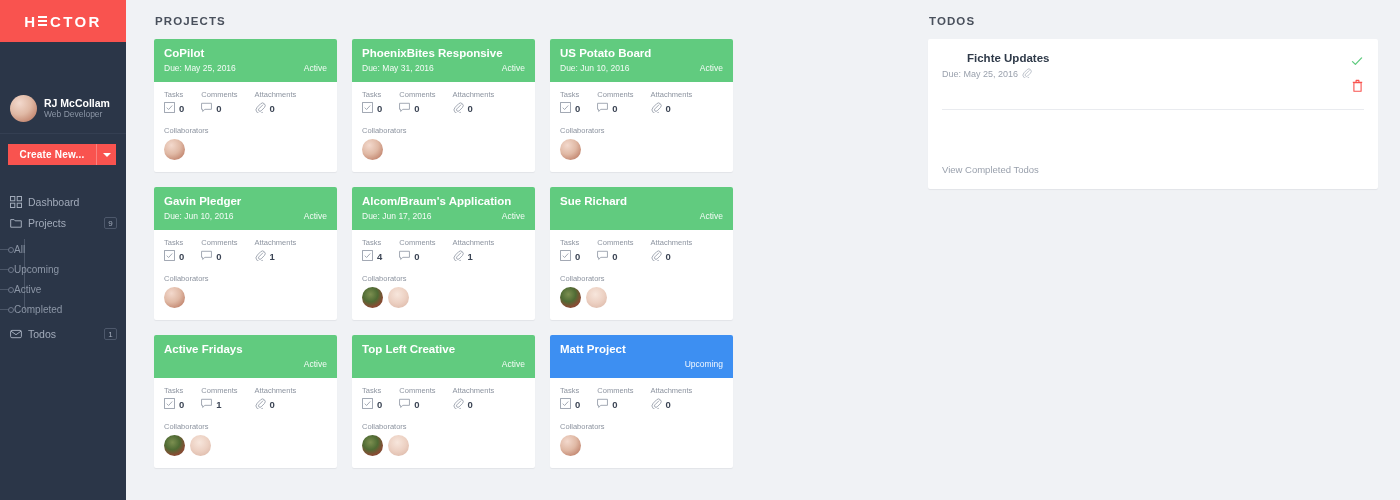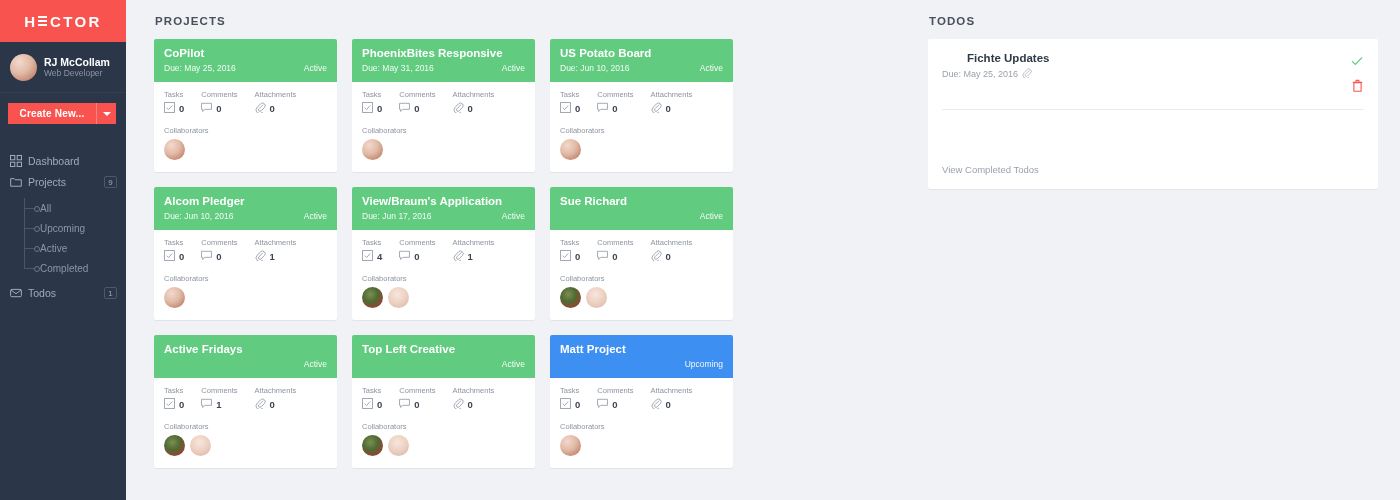--- a/index.html
+++ b/index.html
@@ -29,20 +29,21 @@
   .logo .e-bars {
     display: inline-flex; flex-direction: column; justify-content: center;
     width: 9px; height: 11px; gap: 2px; margin: 0 2.5px 0 1px;
   }
   .logo .e-bars i { display: block; height: 1.8px; background: #fff; width: 100%; }
 
   .user {
     display: flex; align-items: center; gap: 7px;
     padding: 10px 0 10px 10px; height: 51px;
     border-bottom: 1px solid #343f52;
+    margin-top: 41px;
   }
   .avatar {
     width: 27px; height: 27px; border-radius: 50%;
     flex: 0 0 27px; overflow: hidden;
     background: #c9a090;
   }
   .avatar.a1 { background: radial-gradient(circle at 35% 30%, #f3d9cd 0%, #e0b9a5 45%, #c78e78 75%, #a9705c 100%); }
   .avatar.a2 { background: radial-gradient(circle at 40% 35%, #7c8f50 0%, #4f6b34 40%, #8a4a33 70%, #3b4a28 100%); }
   .avatar.a3 { background: radial-gradient(circle at 45% 35%, #f7e6dc 0%, #ecd0c2 50%, #d8b2a2 100%); }
   .user-meta { line-height: 1.2; }
@@ -73,21 +74,21 @@
     color: #a2abba; font-size: 10.5px;
   }
   .nav-item .label { flex: 1 1 auto; }
   .badge {
     border: 1px solid #4d586b; color: #a2abba; font-size: 8px;
     min-width: 13px; height: 12px; line-height: 11px; text-align: center;
     border-radius: 2px; padding: 0 2px;
   }
   .ico { width: 12px; height: 12px; flex: 0 0 12px; display: block; }
 
-  .subnav { position: relative; margin: 6px 0 4px 0; padding-left: 26px; }
+  .subnav { position: relative; margin: 6px 0 4px 0; }
   .subnav::before {
     content: ""; position: absolute; left: 24px; top: 0px; bottom: 9px;
     width: 1px; background: #4b5668;
   }
   .subnav-item {
     position: relative; height: 20px; display: flex; align-items: center;
     color: #8c96a6; font-size: 10px; cursor: pointer; padding-left: 14px;
   }
   .subnav-item::before {
     content: ""; position: absolute; left: -2px; top: 50%;
@@ -363,21 +364,21 @@
                   </div>
                 </div>
                 <div class="collab-label">Collaborators</div>
                 <div class="collabs">
                   <div class="avatar a1"></div>
                 </div>
               </div>
             </div>
             <div class="card">
               <div class="card-head green">
-                <div class="card-title">Alcom Pledger</div>
+                <div class="card-title">Gavin Pledger</div>
                 <div class="card-sub">
                   <div class="card-due">Due: Jun 10, 2016</div>
                   <div class="card-status">Active</div>
                 </div>
               </div>
               <div class="card-body">
                 <div class="stats">
                   <div>
                     <div class="stat-label">Tasks</div>
                     <div class="stat-val">
@@ -408,21 +409,21 @@
                   </div>
                 </div>
                 <div class="collab-label">Collaborators</div>
                 <div class="collabs">
                   <div class="avatar a1"></div>
                 </div>
               </div>
             </div>
             <div class="card">
               <div class="card-head green">
-                <div class="card-title">View/Braum's Application</div>
+                <div class="card-title">Alcom/Braum's Application</div>
                 <div class="card-sub">
                   <div class="card-due">Due: Jun 17, 2016</div>
                   <div class="card-status">Active</div>
                 </div>
               </div>
               <div class="card-body">
                 <div class="stats">
                   <div>
                     <div class="stat-label">Tasks</div>
                     <div class="stat-val">

